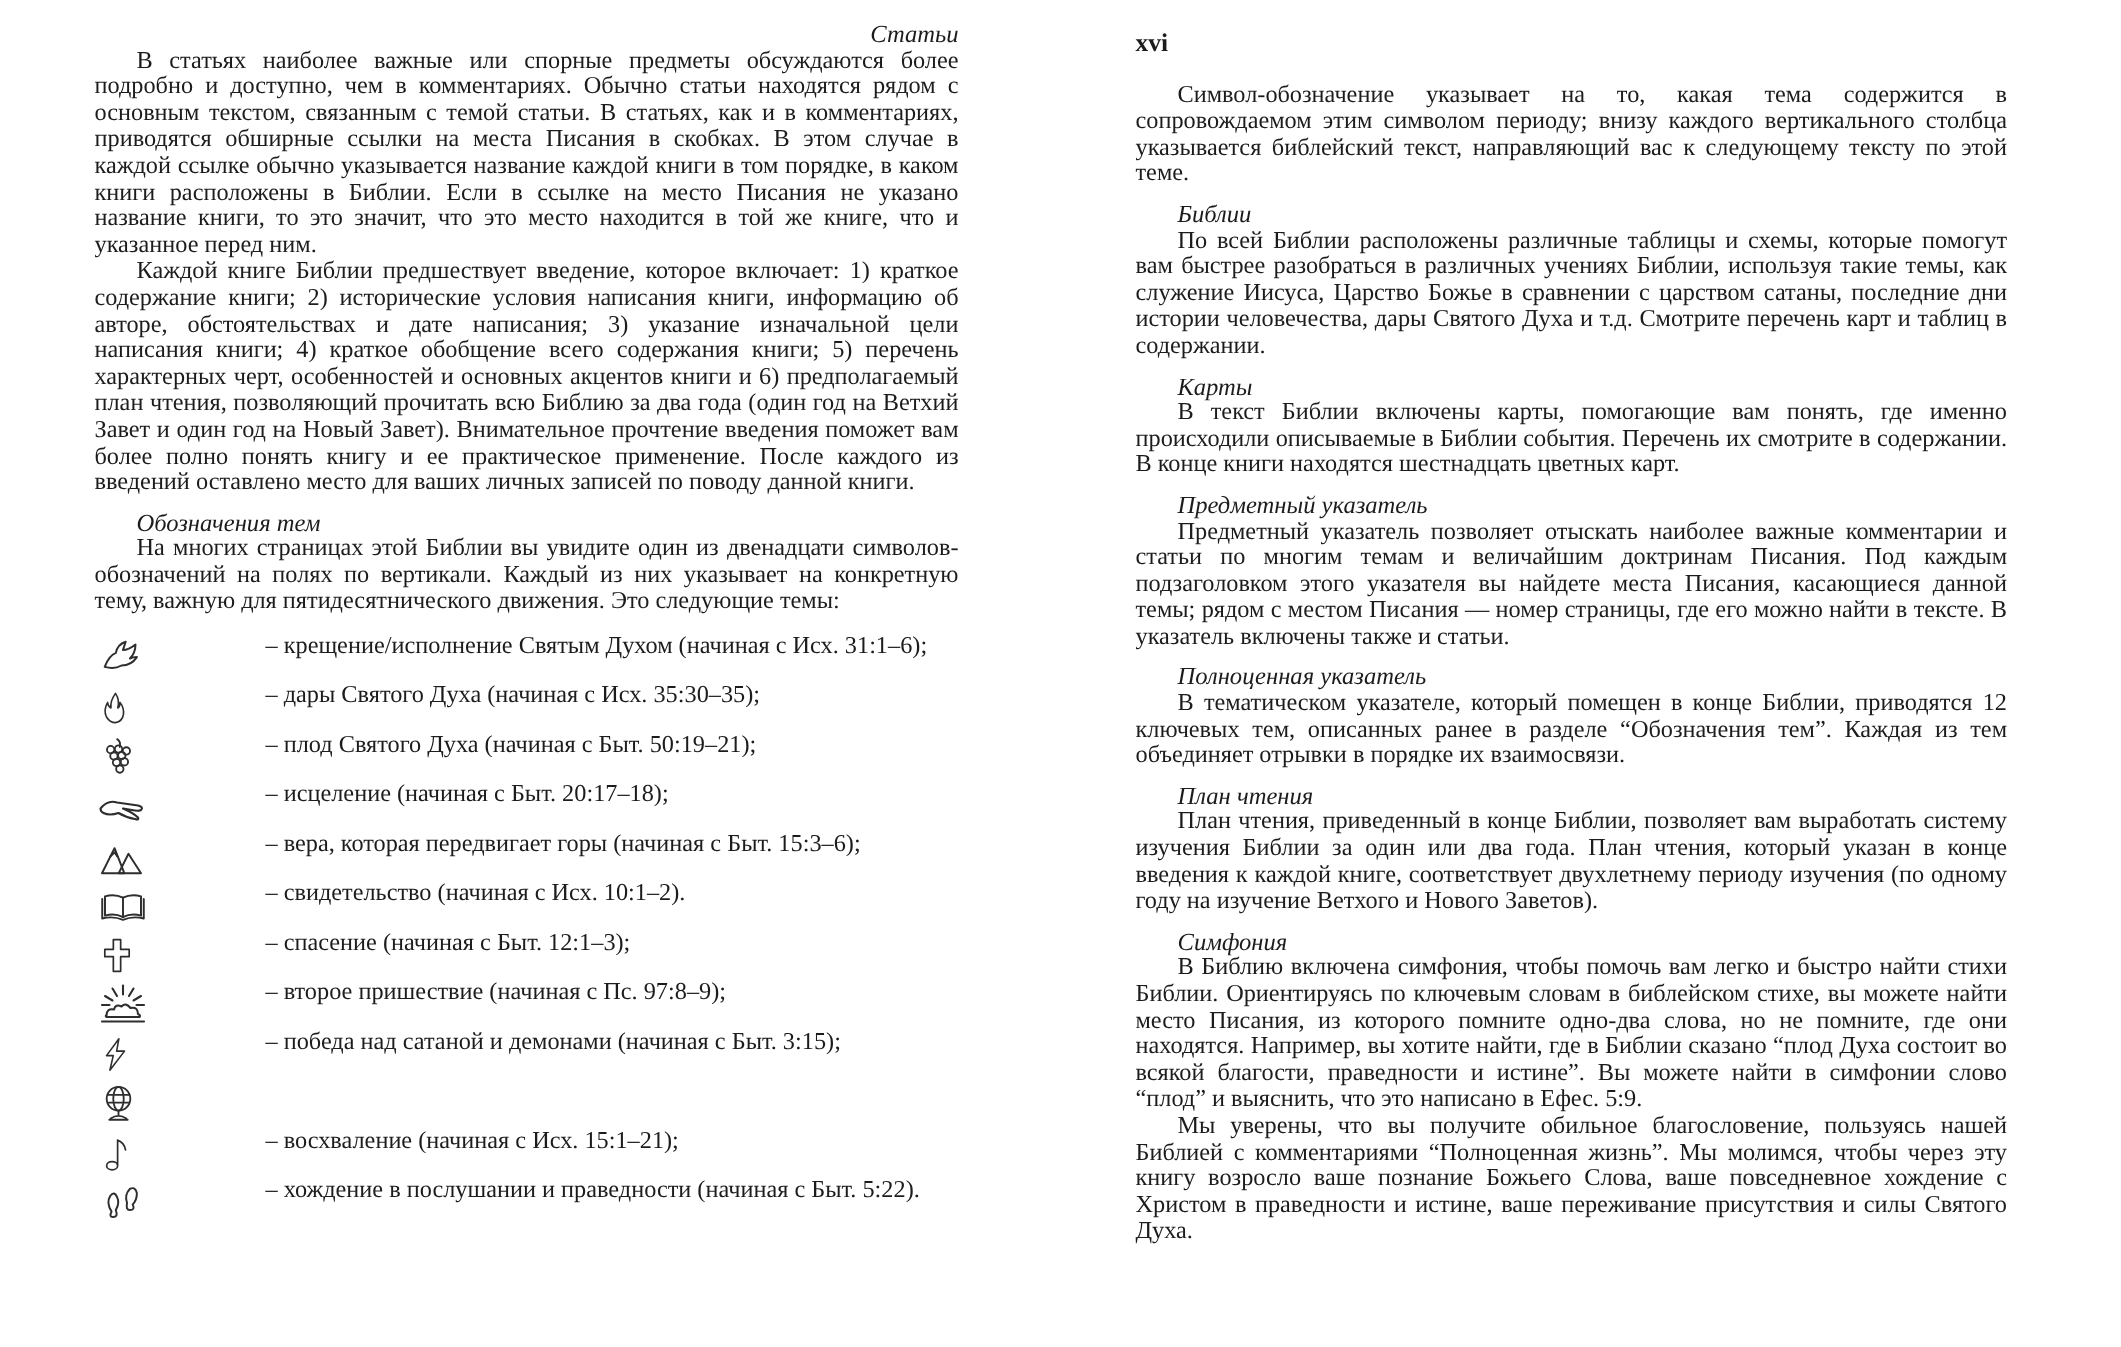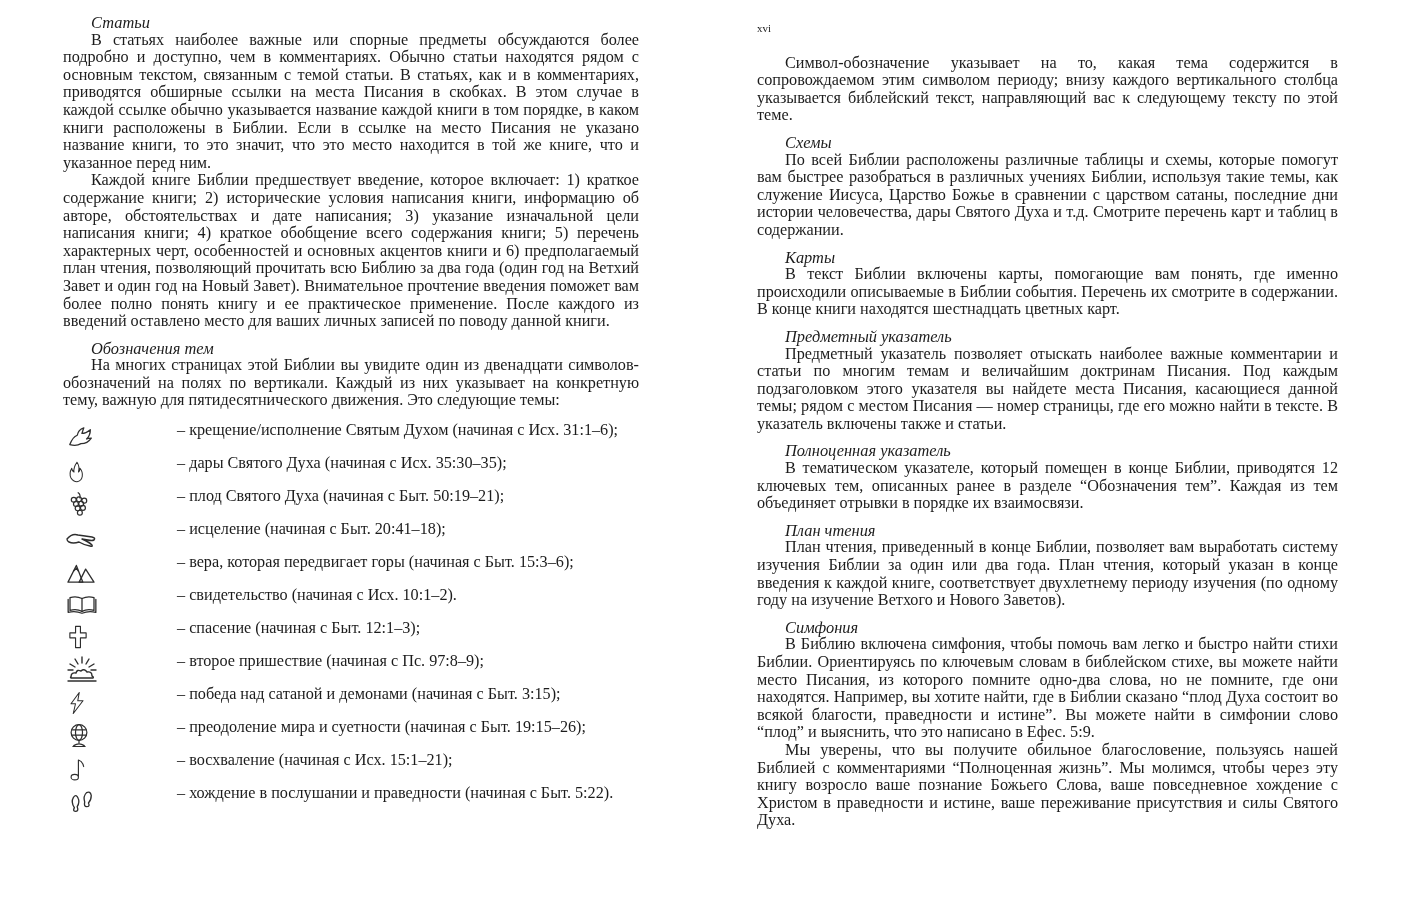--- a/index.html
+++ b/index.html
@@ -9,23 +9,23 @@
     font-family:"Liberation Serif","DejaVu Serif",serif;
     font-size:16.2px;line-height:17.6px;
   }
   .page{position:absolute;top:0;}
   .page-left{left:63px;top:14px;width:576px;}
   .page-right{left:757px;top:20px;width:581px;}
   .heading{
     margin:9px 0 0 0;font-size:16.4px;font-weight:normal;font-style:italic;
     text-indent:28px;line-height:17.6px;
   }
-  .heading.first{margin-top:0;}
+  .heading.first{margin-top:0;text-align:right;}
   .body-para{margin:0;text-align:justify;text-indent:28px;}
-  .page-number{font-weight:normal;font-size:11px;margin:0 0 17px 0;}
+  .page-number{font-weight:bold;font-size:17px;margin:0 0 17px 0;}
   .intro-gap{margin-top:0;}
   .symbols{margin-top:12px;}
   .symbol-row{display:flex;height:33px;}
   .symbol-icon{flex:0 0 112px;display:flex;align-items:center;padding-left:2px;}
   .symbol-icon svg{display:block;}
   .symbol-label{white-space:nowrap;}
   .ic{stroke:#2e2e2e;fill:none;stroke-width:1.4;stroke-linecap:round;stroke-linejoin:round;}
 </style>
 </head>
 <body>
@@ -77,21 +77,21 @@
       </span>
       <span class="symbol-label">– плод Святого Духа (начиная с Быт. 50:19–21);</span>
     </div>
 
     <div class="symbol-row">
       <span class="symbol-icon">
         <svg width="34" height="24" viewBox="0 0 34 24">
             <path class="ic" d="M2 13 Q7 7 13 9 L27 11 Q31 12 29 14 Q27 15 23 14 L17 13 Q24 16 27 19 Q28 21 25 20 Q19 19 14 16 Q8 18 4 16 Q2 15 2 13 Z"></path>
           </svg>
       </span>
-      <span class="symbol-label">– исцеление (начиная с Быт. 20:41–18);</span>
+      <span class="symbol-label">– исцеление (начиная с Быт. 20:17–18);</span>
     </div>
 
     <div class="symbol-row">
       <span class="symbol-icon">
         <svg width="32" height="26" viewBox="0 0 32 28">
             <g class="ic">
               <path d="M2 26 L11 8 L18 26 Z"></path>
               <path d="M14 26 L21 12 L30 26 Z"></path>
               <path d="M8 14 L11 11 L13 14"></path>
             </g>
@@ -157,21 +157,20 @@
               <circle cx="16" cy="11" r="9"></circle>
               <ellipse cx="16" cy="11" rx="4" ry="9"></ellipse>
               <path d="M8 8 L24 8"></path>
               <path d="M8 14 L24 14"></path>
               <path d="M16 20 L16 23"></path>
               <path d="M10 26 Q16 22 22 26"></path>
               <path d="M9 27 L23 27"></path>
             </g>
           </svg>
       </span>
-      <span class="symbol-label">– преодоление мира и суетности (начиная с Быт. 19:15–26);</span>
     </div>
 
     <div class="symbol-row">
       <span class="symbol-icon">
         <svg width="26" height="28" viewBox="0 0 32 30">
             <g class="ic">
               <ellipse cx="12" cy="25" rx="4.5" ry="3.4"></ellipse>
               <path d="M16.5 24 L16.5 4 Q22 6 23 12"></path>
             </g>
           </svg>
@@ -192,21 +191,21 @@
     </div>
 
   </div>
 </div>
 
 <div class="page page-right">
   <div class="page-number">xvi</div>
 
   <p class="body-para intro-gap">Символ-обозначение указывает на то, какая тема содержится в сопровождаемом этим символом периоду; внизу каждого вертикального столбца указывается библейский текст, направляющий вас к следующему тексту по этой теме.</p>
 
-  <h3 class="heading">Схемы</h3>
+  <h3 class="heading">Библии</h3>
   <p class="body-para">По всей Библии расположены различные таблицы и схемы, которые помогут вам быстрее разобраться в различных учениях Библии, используя такие темы, как служение Иисуса, Царство Божье в сравнении с царством сатаны, последние дни истории человечества, дары Святого Духа и т.д. Смотрите перечень карт и таблиц в содержании.</p>
 
   <h3 class="heading">Карты</h3>
   <p class="body-para">В текст Библии включены карты, помогающие вам понять, где именно происходили описываемые в Библии события. Перечень их смотрите в содержании. В конце книги находятся шестнадцать цветных карт.</p>
 
   <h3 class="heading">Предметный указатель</h3>
   <p class="body-para">Предметный указатель позволяет отыскать наиболее важные комментарии и статьи по многим темам и величайшим доктринам Писания. Под каждым подзаголовком этого указателя вы найдете места Писания, касающиеся данной темы; рядом с местом Писания — номер страницы, где его можно найти в тексте. В указатель включены также и статьи.</p>
 
   <h3 class="heading">Полноценная указатель</h3>
   <p class="body-para">В тематическом указателе, который помещен в конце Библии, приводятся 12 ключевых тем, описанных ранее в разделе “Обозначения тем”. Каждая из тем объединяет отрывки в порядке их взаимосвязи.</p>

